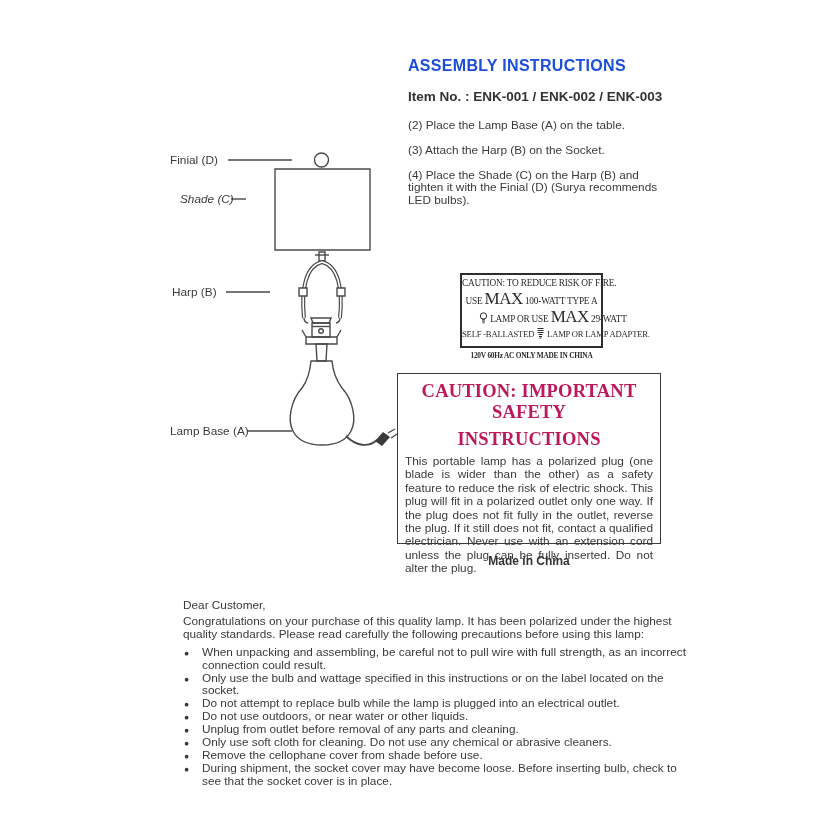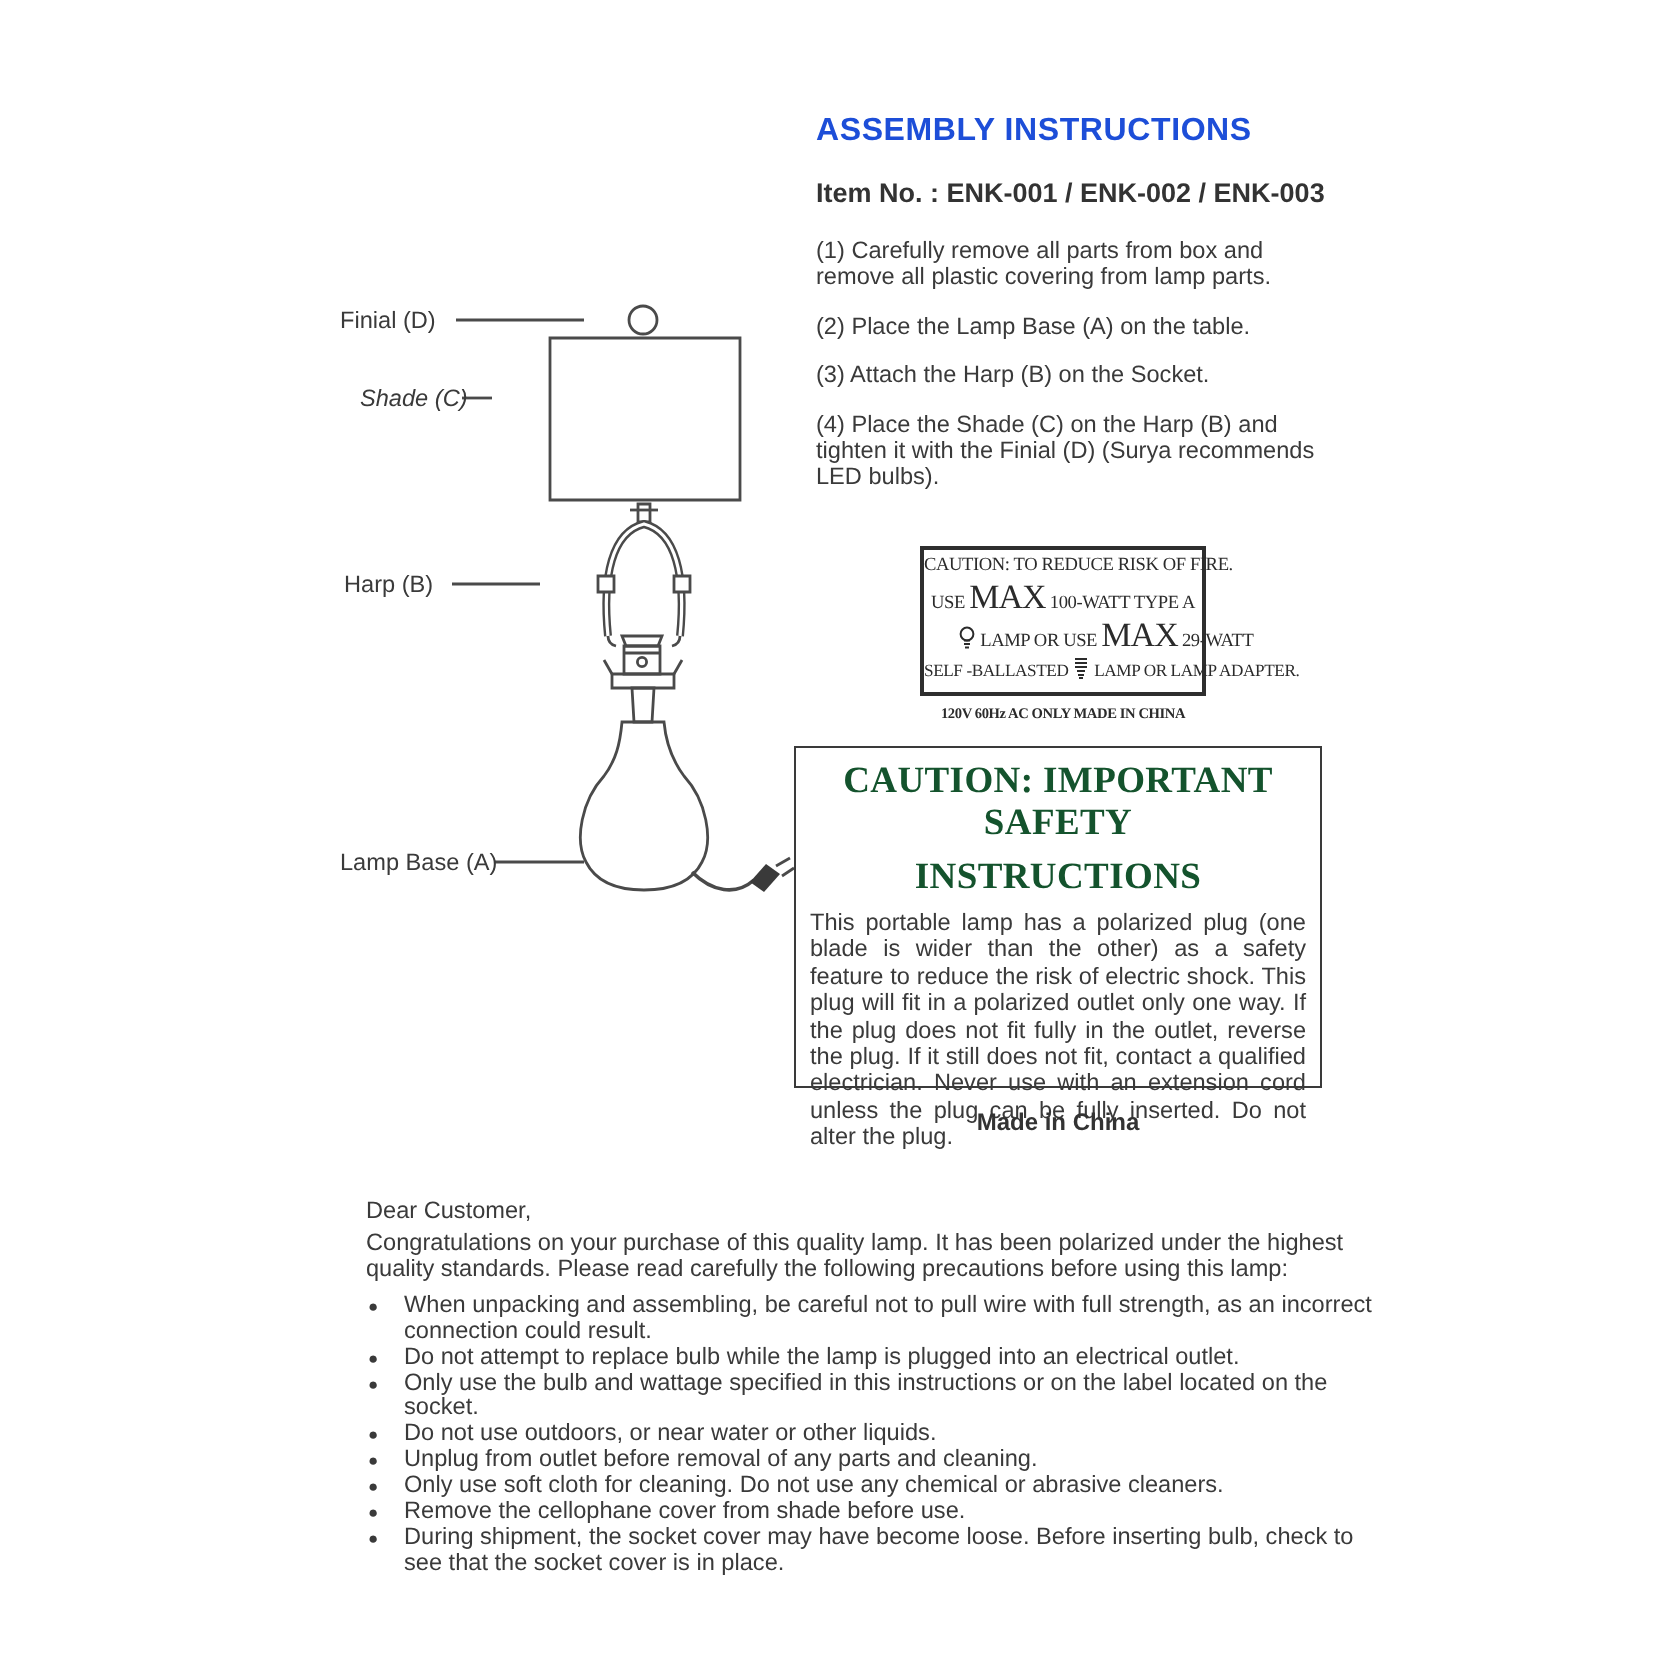--- a/index.html
+++ b/index.html
@@ -37,21 +37,21 @@
   .warn-label .r5 { font-size:7.3px; font-weight:bold; margin-top:13px; }
   .warn-label .max { font-size:17px; letter-spacing:-0.5px; }
   .warn-label svg { vertical-align:-2px; }
 
   
   .safety-box {
     left:397px; top:373px; width:264px; height:171px;
     border:1.5px solid #3a3a3a; box-sizing:border-box;
   }
   .safety-title {
-    font-family:"Liberation Serif", serif; font-weight:bold; color:#14532d;
+    font-family:"Liberation Serif", serif; font-weight:bold; color:#be185d;
     text-align:center; font-size:18.5px; letter-spacing:.2px;
   }
   .safety-title.t1 { margin-top:7px; }
   .safety-title.t2 { margin-top:6px; }
   .safety-body {
     margin:5px 7px 0 7px; font-size:11.8px; line-height:13.4px;
     text-align:justify; color:#3a3a3a;
   }
   .made-in { left:397px; top:554px; width:264px; text-align:center;
     font-size:12px; font-weight:bold; color:#333; }
@@ -114,21 +114,20 @@
       <path d="M375,441 l8,-9 l7,5 l-8,9 z" fill="#3a3a3a" stroke="none"></path>
       <line x1="388" y1="433" x2="395" y2="429"></line>
       <line x1="391" y1="438" x2="397" y2="434"></line>
     </g>
   </svg>
 
   <div class="abs doc-title">ASSEMBLY INSTRUCTIONS</div>
   <div class="abs item-no">Item No. : ENK-001 / ENK-002 / ENK-003</div>
 
   <div class="abs steps">
-    <p>(1) Carefully remove all parts from box and remove all plastic covering from lamp parts.</p>
     <p>(2) Place the Lamp Base (A) on the table.</p>
     <p>(3) Attach the Harp (B) on the Socket.</p>
     <p>(4) Place the Shade (C) on the Harp (B) and tighten it with the Finial (D) (Surya recommends LED bulbs).</p>
   </div>
 
   <div class="abs part-label lbl-finial">Finial (D)</div>
   <div class="abs part-label lbl-shade">Shade (C)</div>
   <div class="abs part-label lbl-harp">Harp (B)</div>
   <div class="abs part-label lbl-base">Lamp Base (A)</div>
 
@@ -163,22 +162,22 @@
     <div class="safety-title t2">INSTRUCTIONS</div>
     <div class="safety-body">This portable lamp has a polarized plug (one blade is wider than the other) as a safety feature to reduce the risk of electric shock. This plug will fit in a polarized outlet only one way. If the plug does not fit fully in the outlet, reverse the plug. If it still does not fit, contact a qualified electrician. Never use with an extension cord unless the plug can be fully inserted. Do not alter the plug.</div>
   </div>
 
   <div class="abs made-in">Made in China</div>
 
   <div class="abs greeting">Dear Customer,</div>
   <div class="abs intro">Congratulations on your purchase of this quality lamp. It has been polarized under the highest quality standards. Please read carefully the following precautions before using this lamp:</div>
   <ul class="abs bullets">
     <li>When unpacking and assembling, be careful not to pull wire with full strength, as an incorrect connection could result.</li>
+    <li>Only use the bulb and wattage specified in this instructions or on the label located on the socket.</li>
     <li>Do not attempt to replace bulb while the lamp is plugged into an electrical outlet.</li>
-    <li>Only use the bulb and wattage specified in this instructions or on the label located on the socket.</li>
     <li>Do not use outdoors, or near water or other liquids.</li>
     <li>Unplug from outlet before removal of any parts and cleaning.</li>
     <li>Only use soft cloth for cleaning. Do not use any chemical or abrasive cleaners.</li>
     <li>Remove the cellophane cover from shade before use.</li>
     <li>During shipment, the socket cover may have become loose. Before inserting bulb, check to see that the socket cover is in place.</li>
   </ul>
 
 </div>
 
 </body></html>

